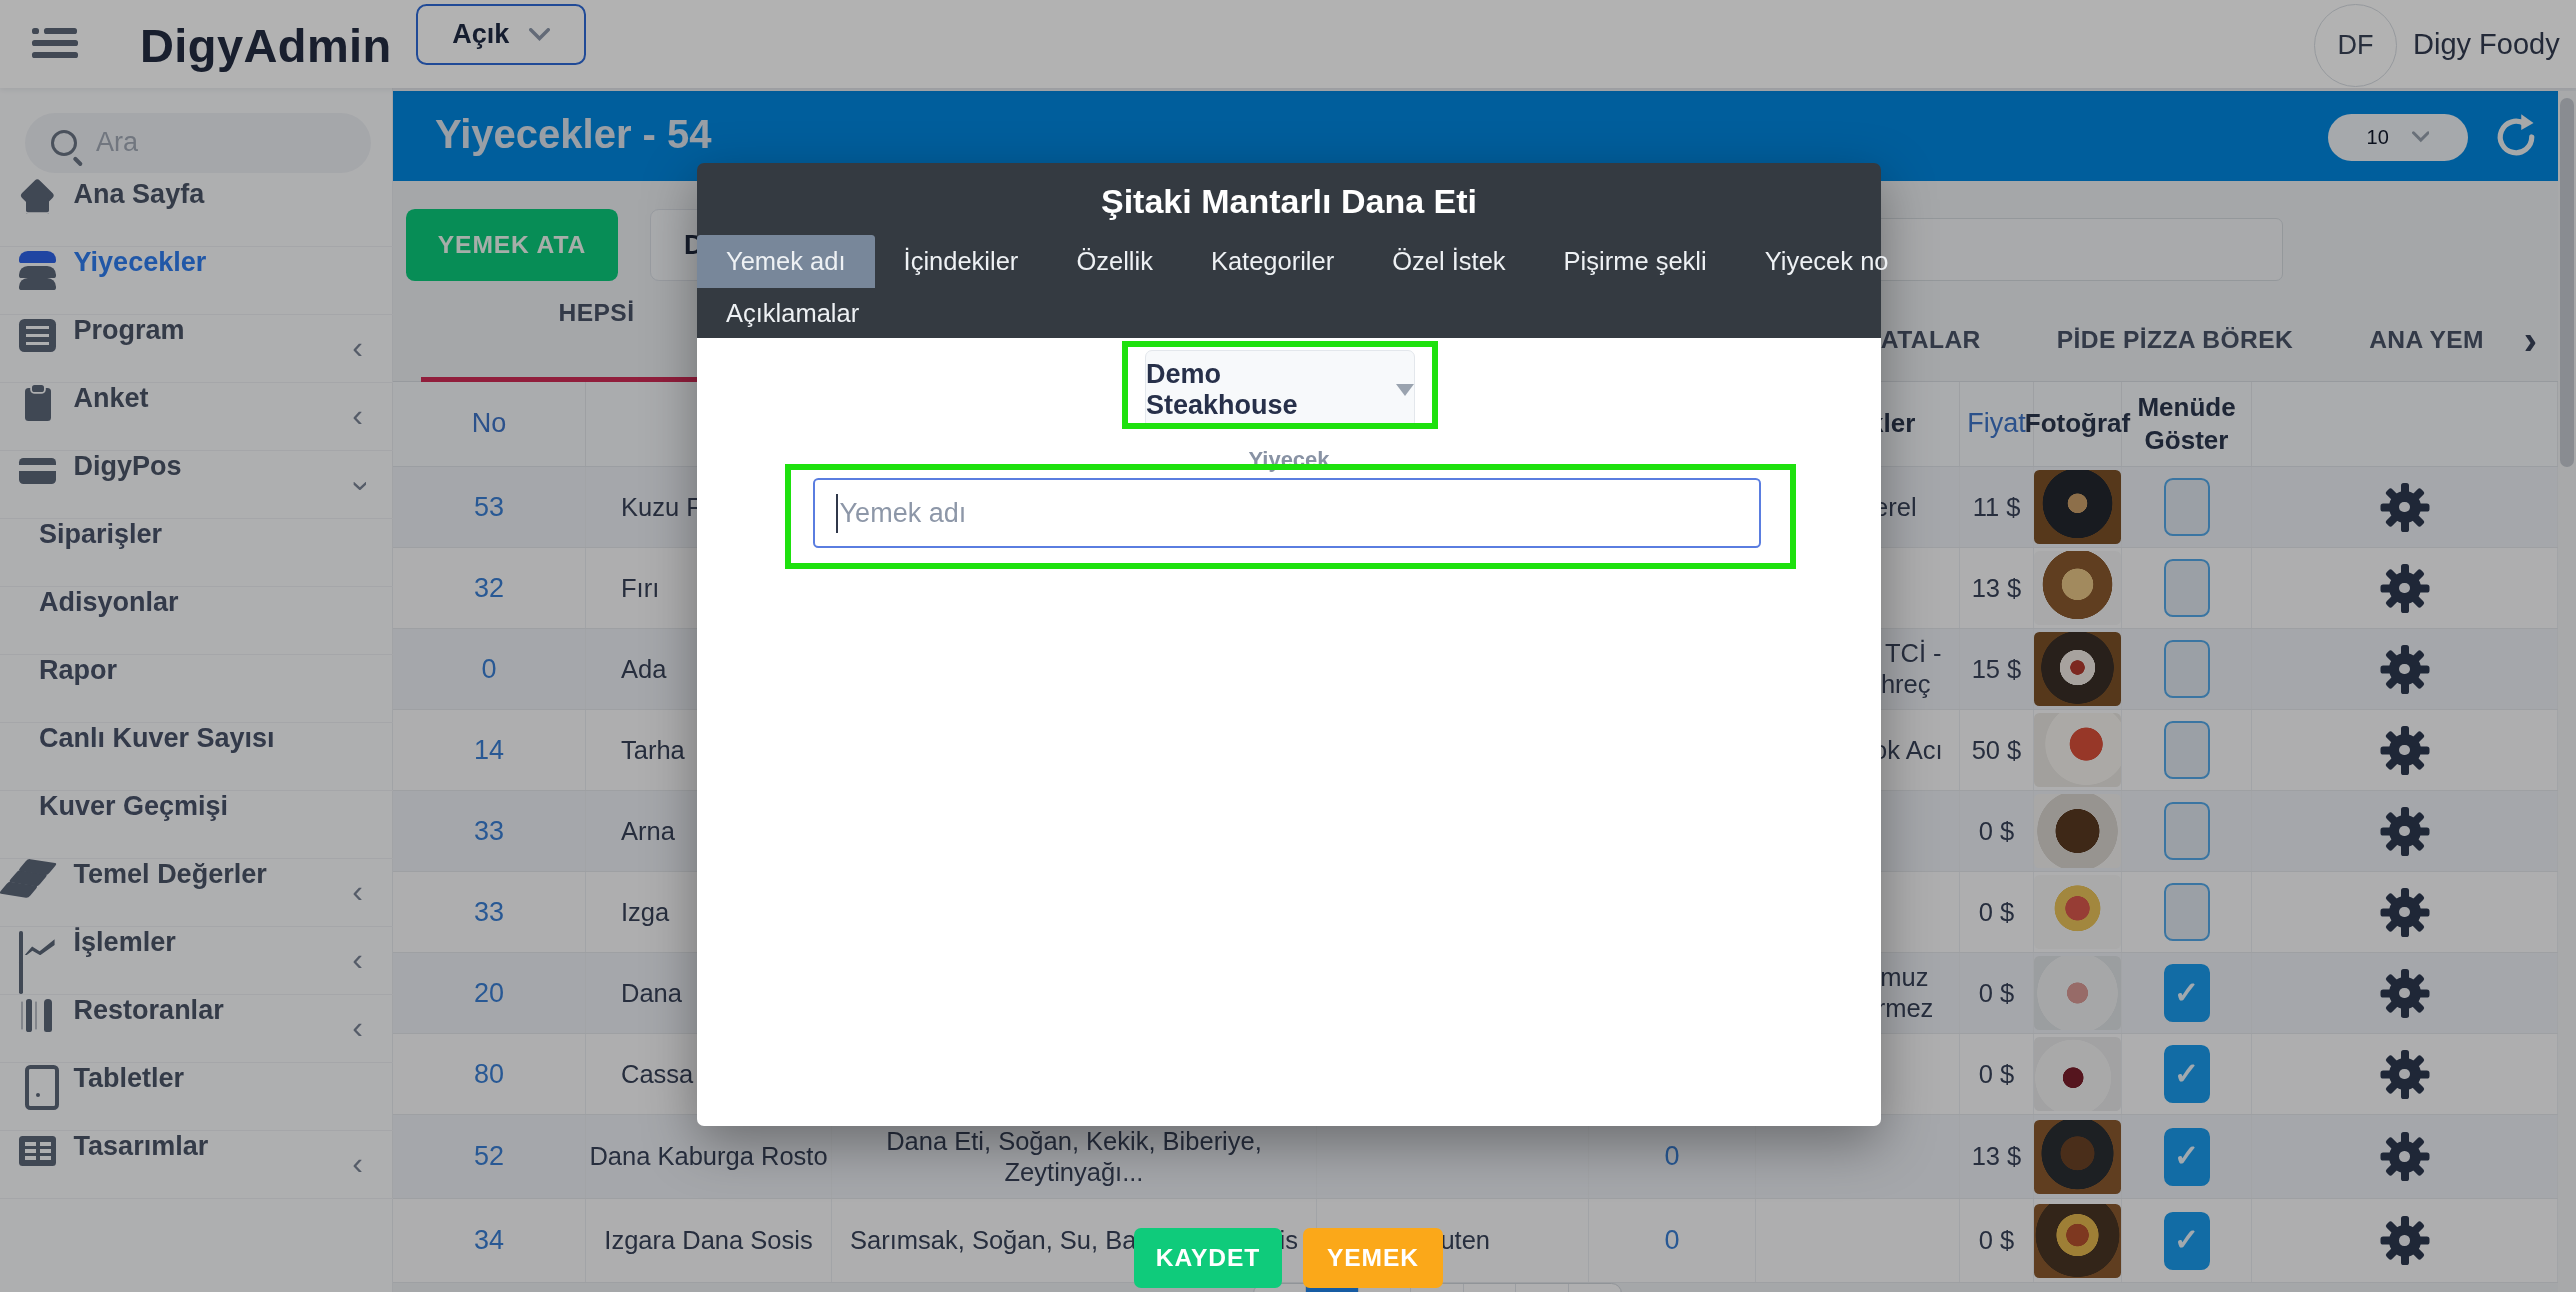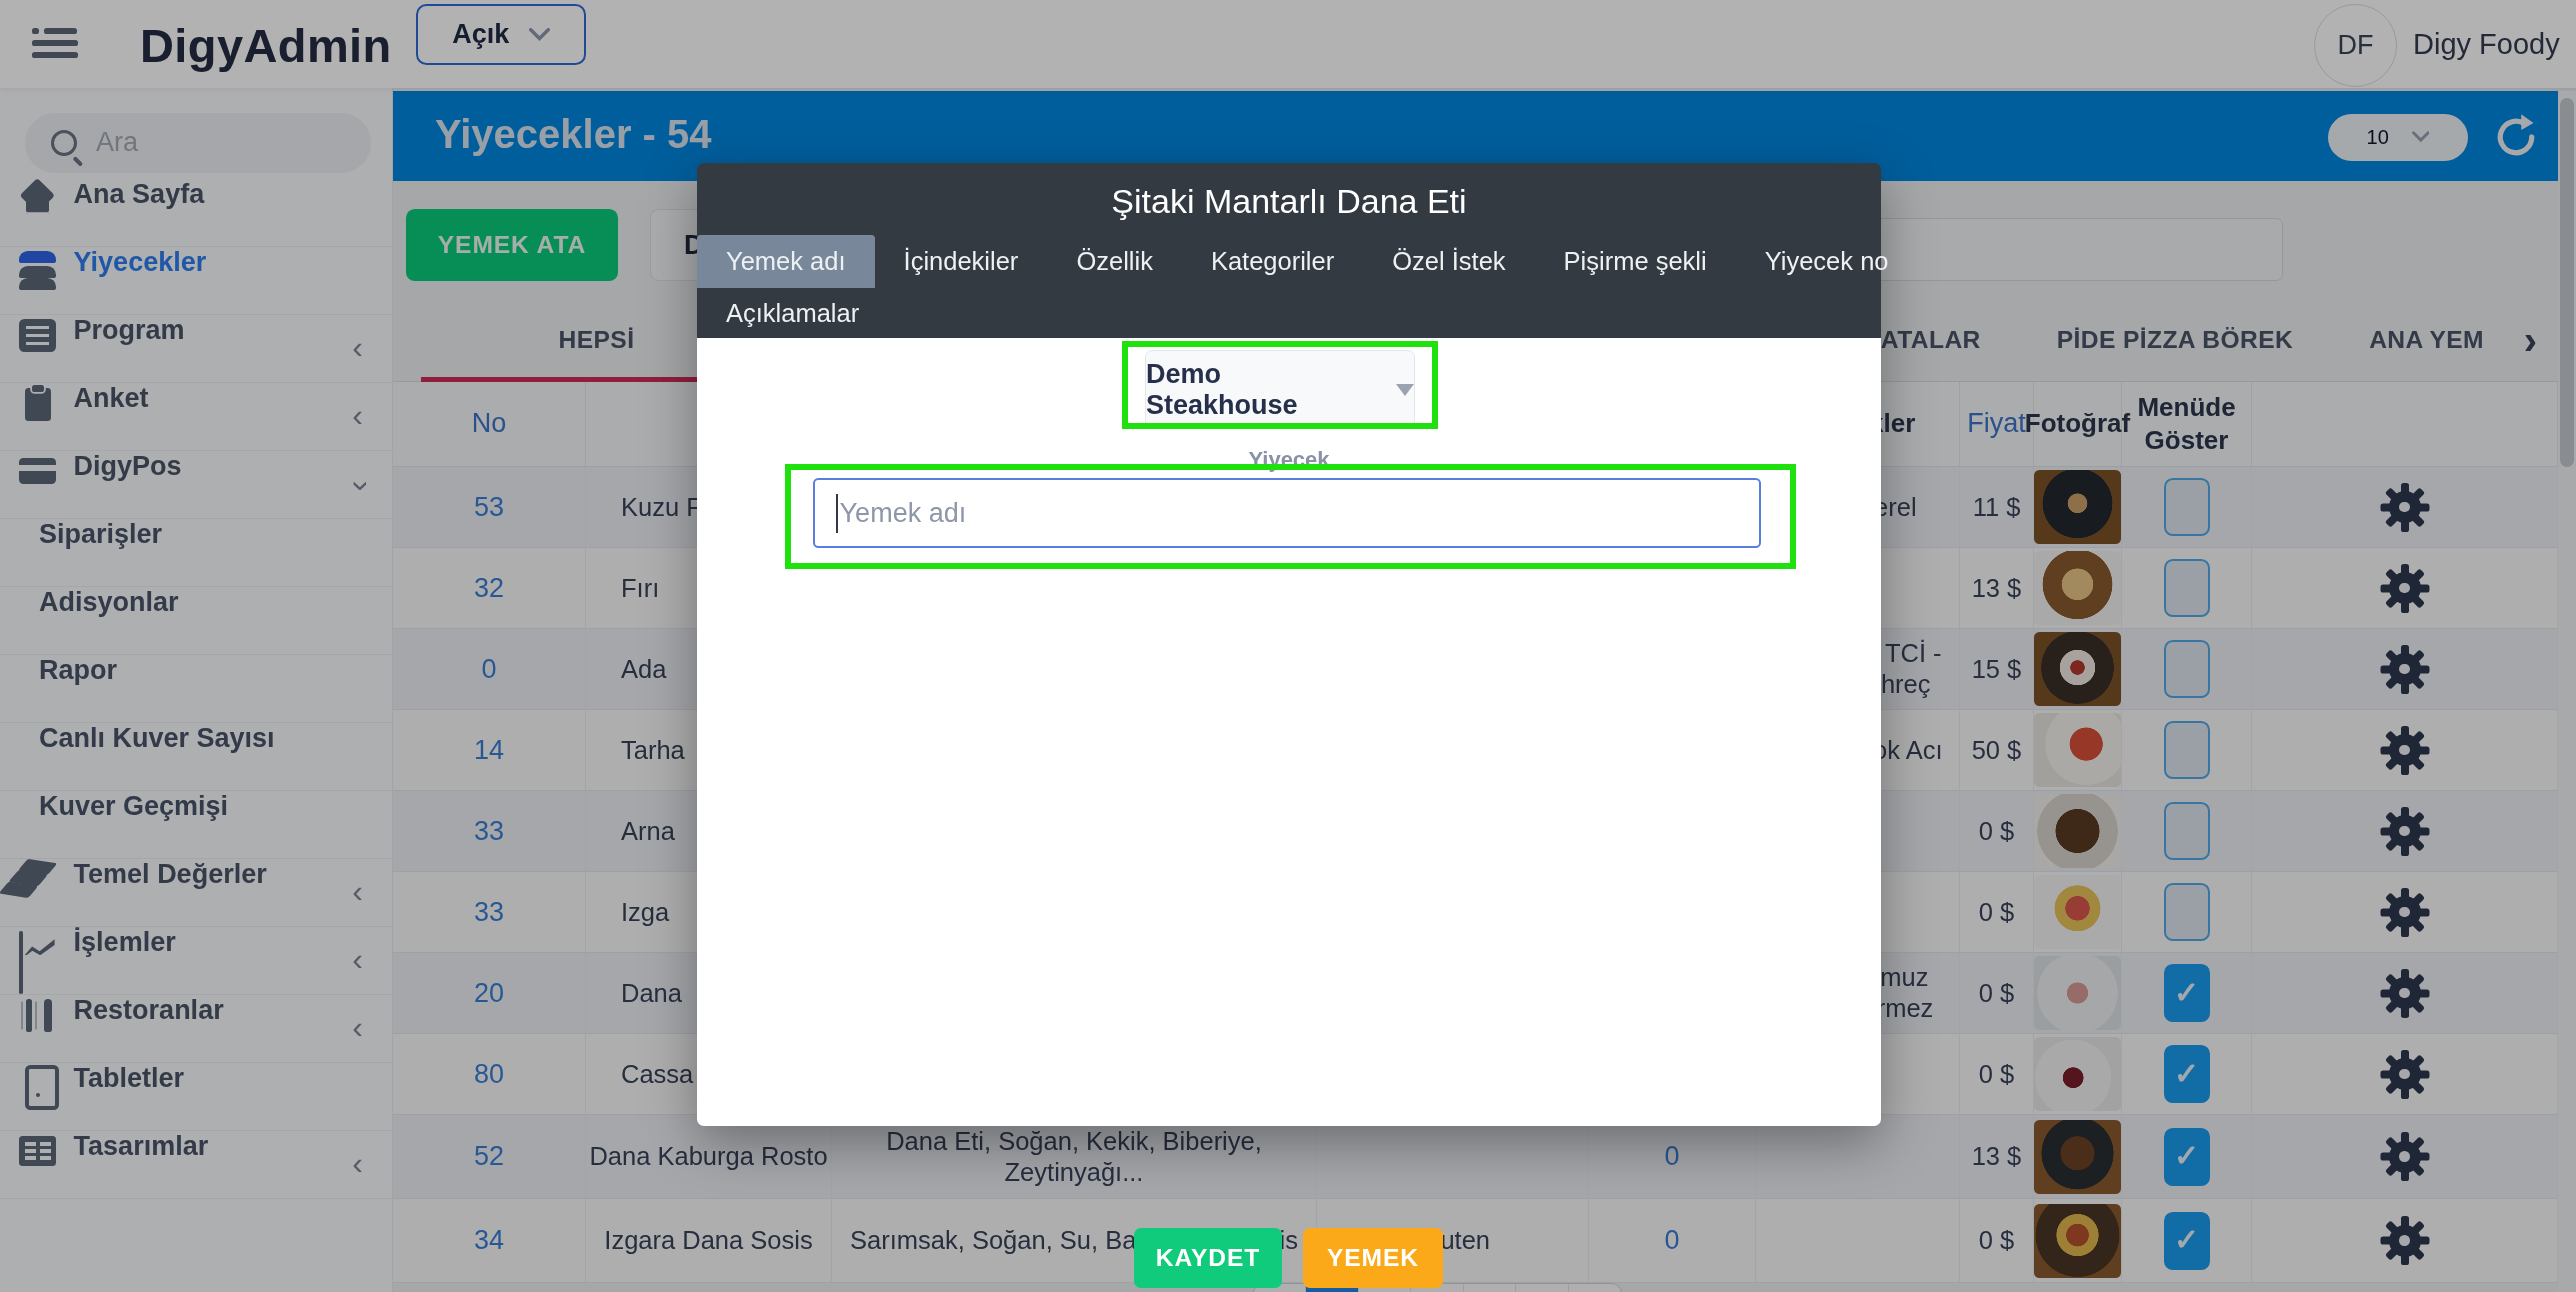--- a/index.html
+++ b/index.html
@@ -83,21 +83,21 @@
                    background:#0bcb7c; color:#eef9f2; font-size:24.6px; font-weight:700; letter-spacing:0.9px;
                    display:flex; align-items:center; justify-content:center; z-index:3; }
   #btn-demo { position:absolute; left:650px; top:209px; width:290px; height:72px; border-radius:8.8px;
               background:#f4f6f9; border:1.8px solid #dbe0e7; color:#202a40; font-size:27px; font-weight:700;
               display:flex; align-items:center; padding-left:33px; z-index:3; }
   #filter-input { position:absolute; left:1633px; top:218px; width:650px; height:63px; border-radius:7px;
                   background:#f2f4f7; border:1.8px solid #d5dadf; z-index:3; }
 
   
   #cat-tabs { position:absolute; left:393px; top:299px; width:2165px; height:83px; border-bottom:1.8px solid #d9dde3; z-index:3; }
-  .cat-tab { position:absolute; top:0; height:81px; display:flex; align-items:center; justify-content:center;
+  .cat-tab { position:absolute; top:0; height:81px; display:flex; justify-content:center;
              font-size:24.6px; font-weight:700; color:#4a5468; letter-spacing:0.4px; cursor:pointer; }
   #tab-hepsi { left:28px; width:351px; }
   #tab-hepsi .ul { position:absolute; left:0; bottom:-1.8px; width:100%; height:5.3px; background:#d02b56; }
   #cat-right { position:absolute; right:74px; top:0; height:81px; display:flex; gap:76px; align-items:center; }
   #cat-right .rt { font-size:24.6px; font-weight:700; color:#4a5468; letter-spacing:0.4px; white-space:nowrap; cursor:pointer; }
   #cat-more { position:absolute; right:21px; top:19.3px; font-size:40px; color:#39425a; font-weight:700; cursor:pointer; }
 
   
   #table { position:absolute; left:393px; top:381px; width:2165px; z-index:2; }
   .trow, #thead { display:grid; grid-template-columns:193px 246px 485px 272px 167px 204px 74px 88px 130px 1fr; }
@@ -137,21 +137,21 @@
   #vscroll { position:absolute; right:0; top:91px; width:17.6px; height:1201px; background:#f1f2f4; z-index:6; }
   #vscroll .thumb { position:absolute; left:1.8px; top:7px; width:14px; height:369px; border-radius:7px; background:#c4c9d0; }
 
   
   #backdrop { position:absolute; inset:0; background:rgba(0,0,0,0.30); z-index:20; }
 
   
   #modal { position:absolute; left:697px; top:163px; width:1184px; height:962px; z-index:30;
            border-radius:7px; box-shadow:0 17.6px 53px rgba(0,0,0,.35); }
   #modal-head { position:absolute; left:0; top:0; width:100%; height:175px; background:#343a41; border-radius:7px 7px 0 0; }
-  #modal-title { text-align:center; padding-top:19.3px; font-size:34px; font-weight:400; color:#ffffff; }
+  #modal-title { text-align:center; padding-top:19.3px; font-size:34px; font-weight:700; color:#ffffff; }
   #mtabs1 { position:absolute; left:0; top:72px; height:53px; display:flex; }
   #mtabs2 { position:absolute; left:0; top:125px; height:50px; display:flex; }
   .mtab { padding:0 29px; display:flex; align-items:center; font-size:25.5px; color:#eef1f4; cursor:pointer; white-space:nowrap; }
   .mtab.active { background:#78879a; border-radius:3.5px 3.5px 0 0; }
   #modal-body { position:absolute; left:0; top:175px; width:100%; height:788px; background:#ffffff; border-radius:0 0 7px 7px; }
   #rest-select { position:absolute; left:448px; top:12.3px; width:270px; height:79px; background:#f7f9fb;
                  border:1.8px solid #e3e7ec; border-radius:7px; display:flex; align-items:center;
                  justify-content:center; gap:21px; cursor:pointer; }
   #rest-select .sv { font-size:27px; font-weight:700; color:#27304a; }
   #rest-select .tri { width:0; height:0; border-left:9.7px solid transparent; border-right:9.7px solid transparent; border-top:12.3px solid #9aa3af; }

